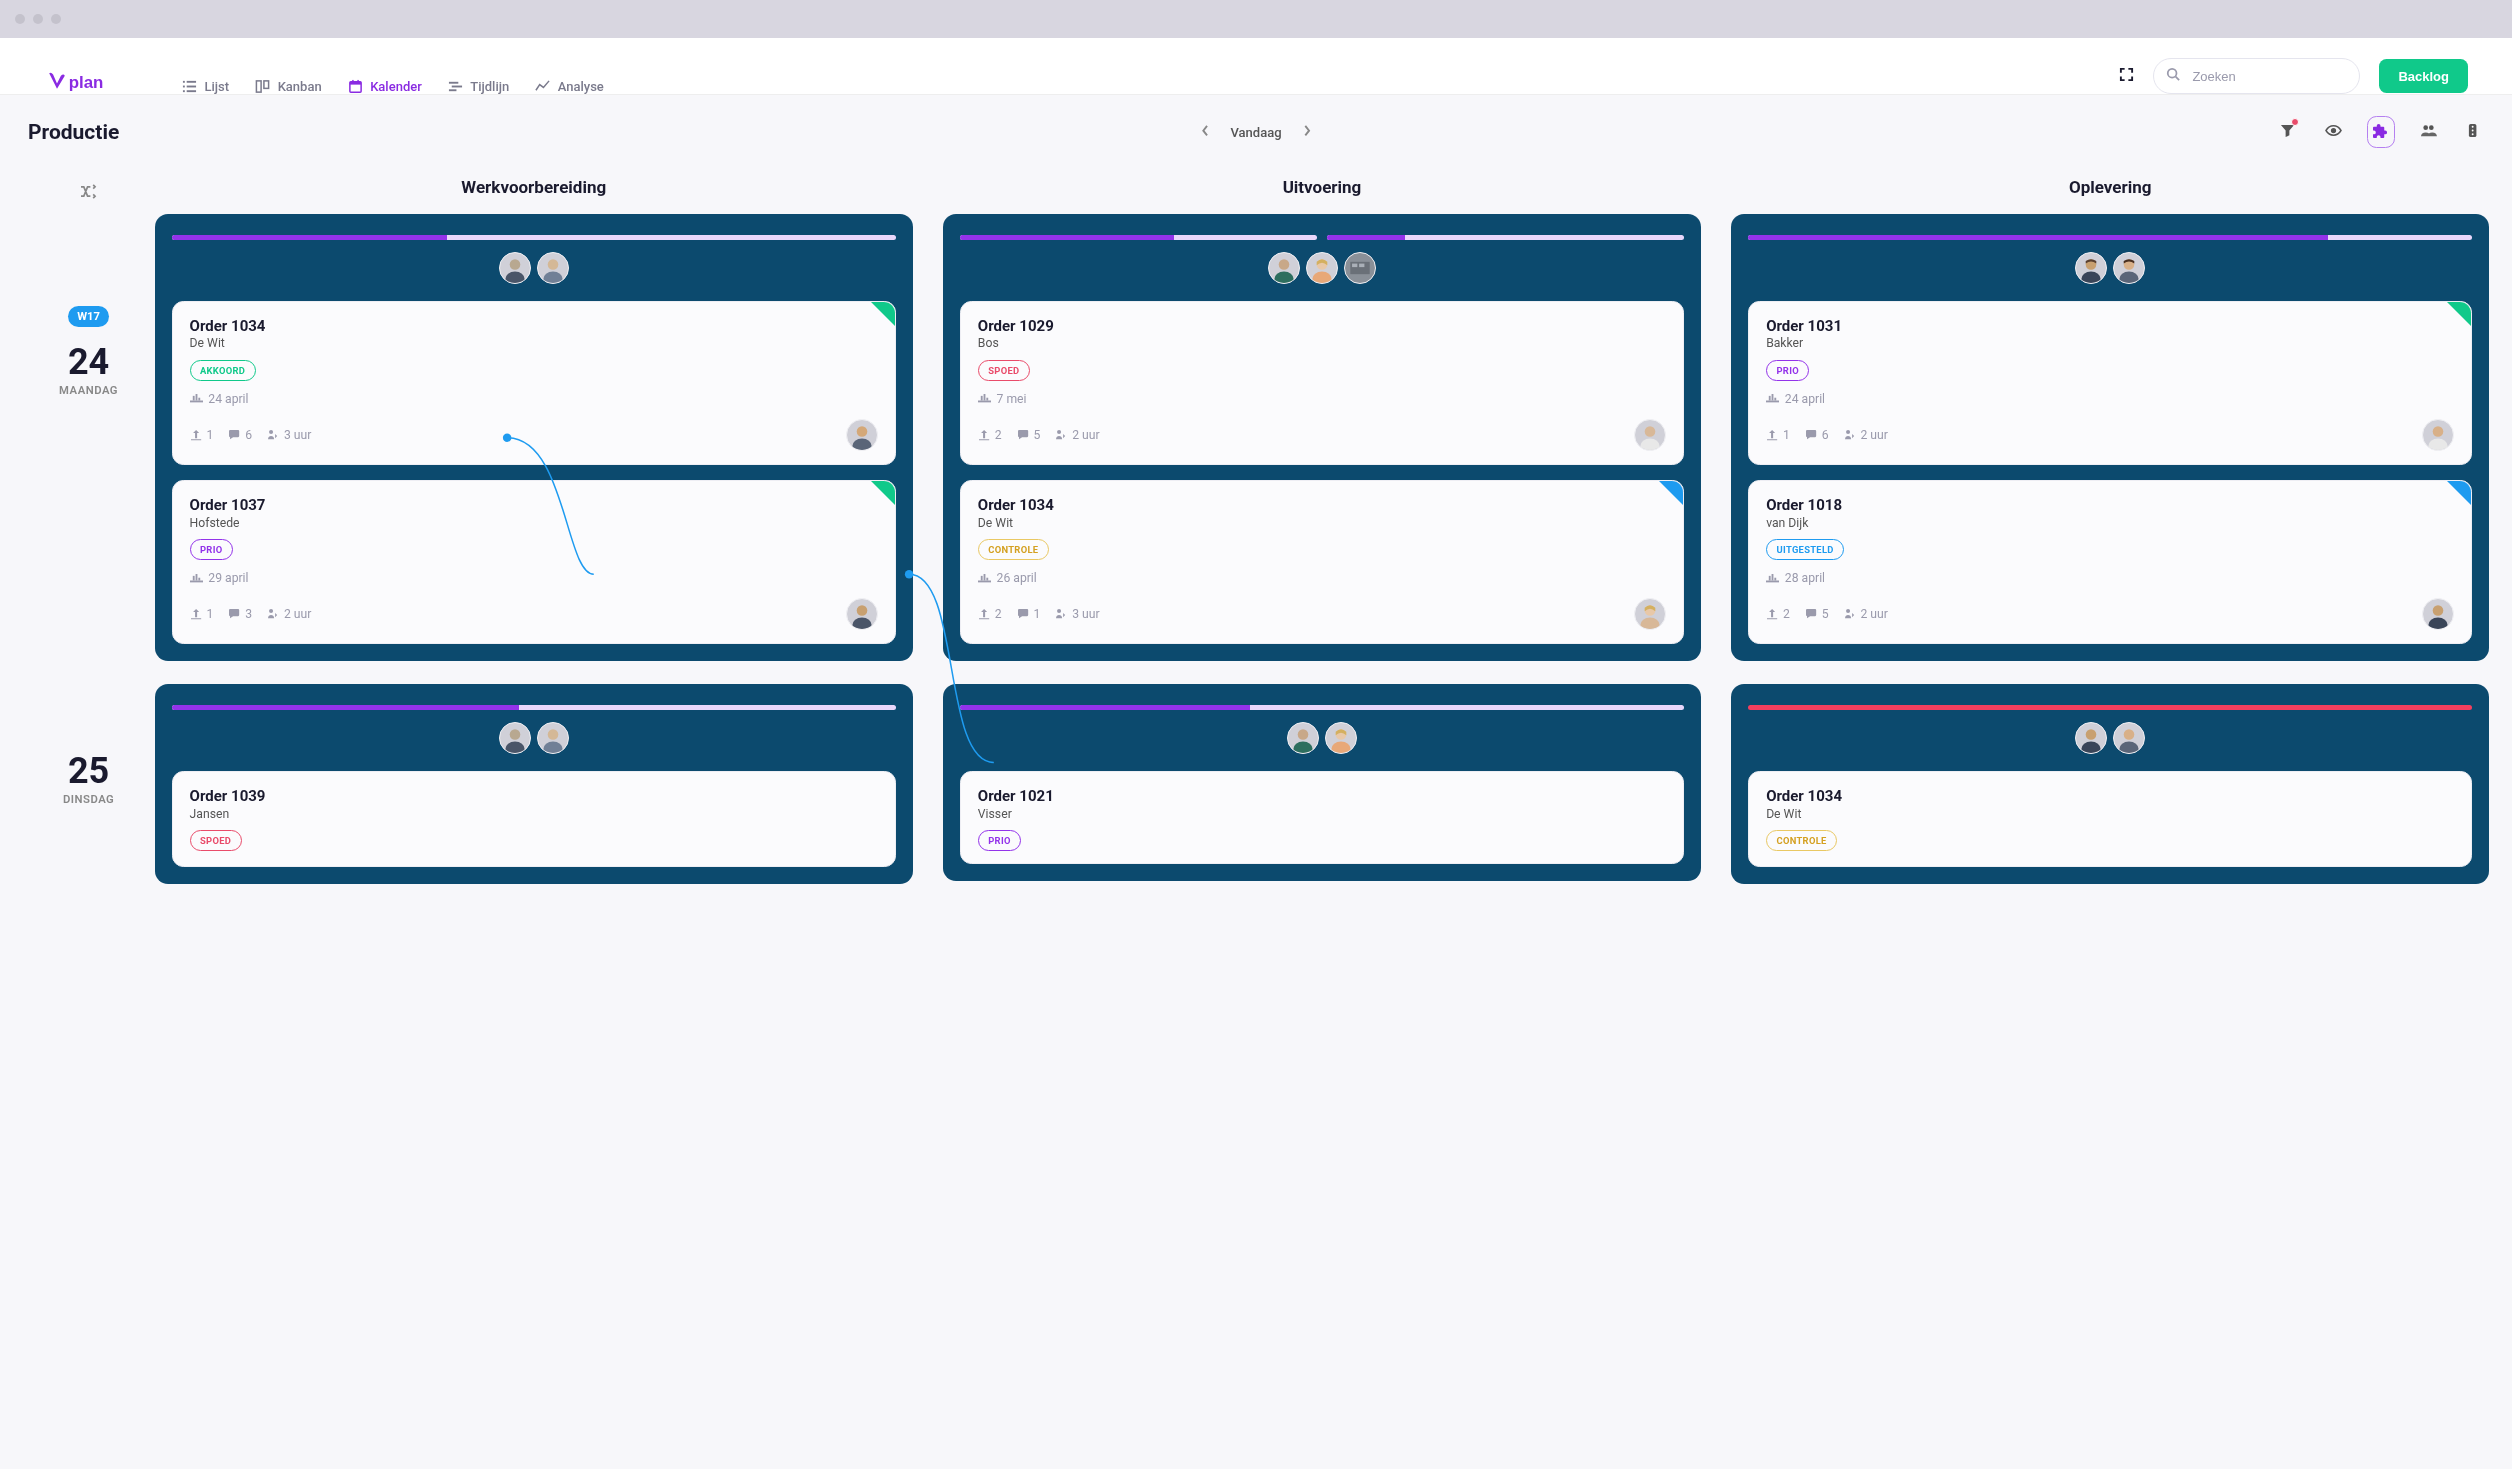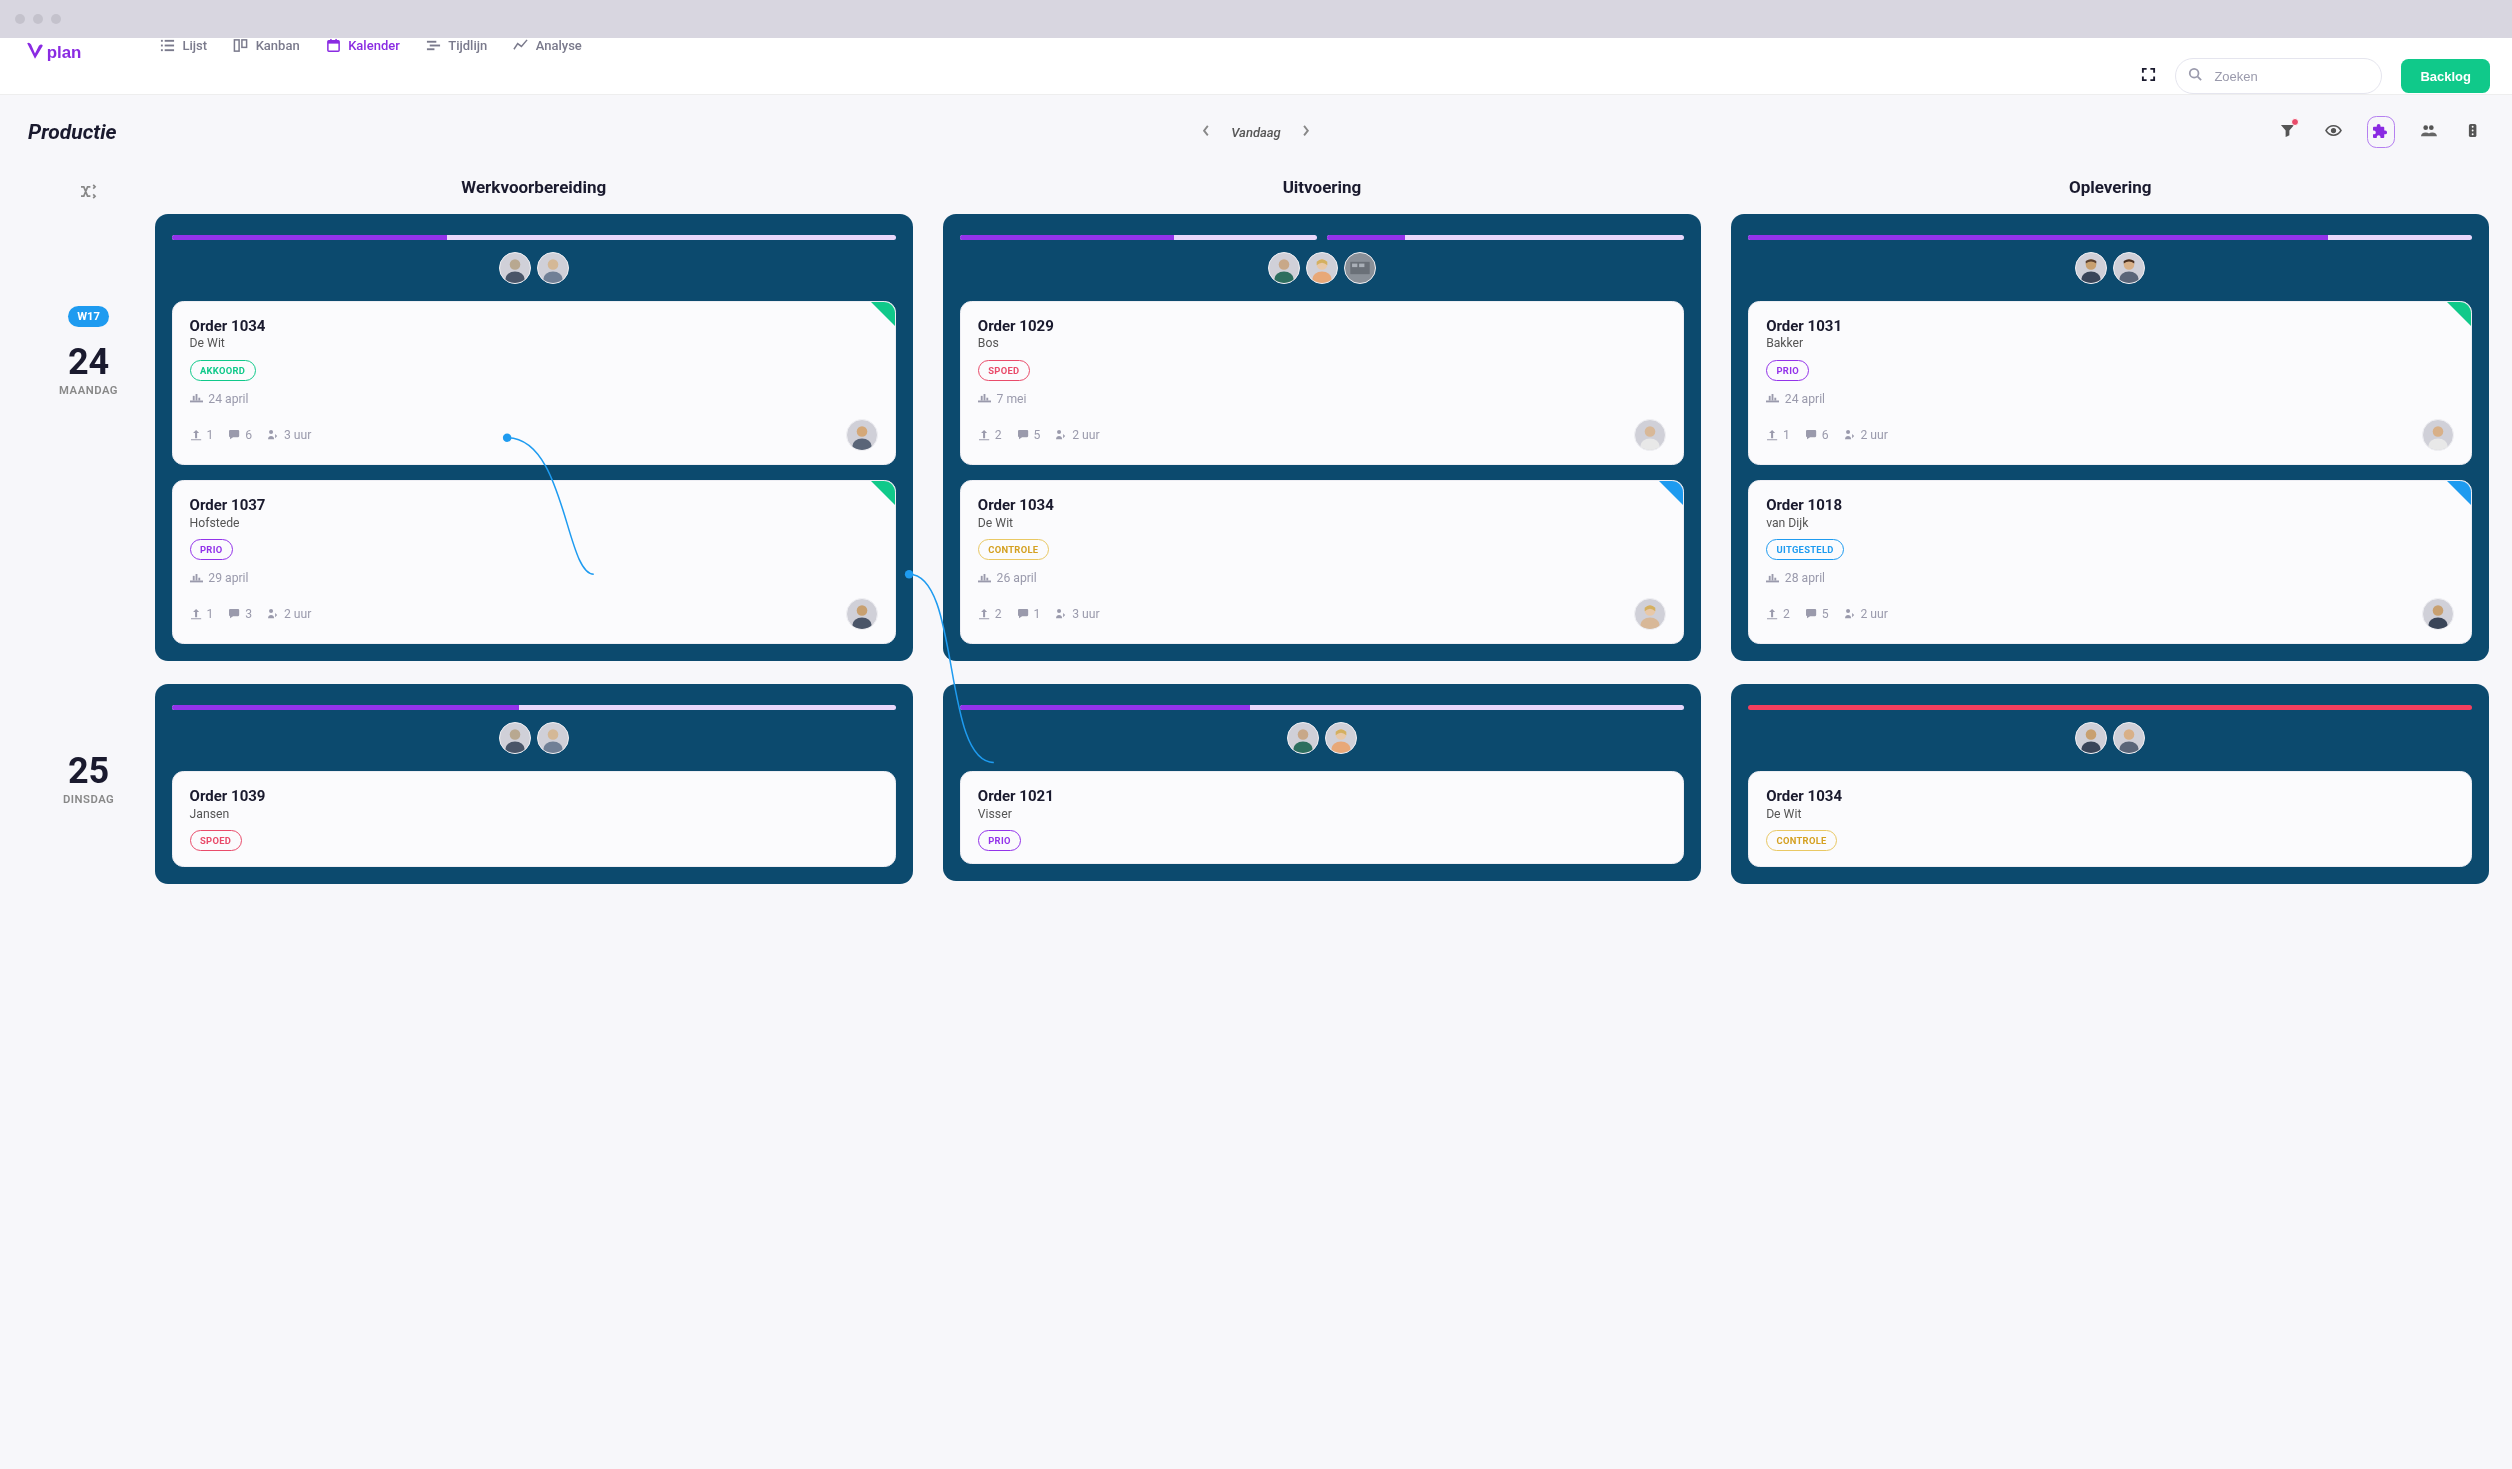--- a/index.html
+++ b/index.html
@@ -1,19 +1,19 @@
 <!DOCTYPE html>
 <html style="font-size:15px"><head>
 <meta charset="utf-8">
 <style>
 * { box-sizing: border-box; margin: 0; padding: 0; }
 body { font-family: -apple-system, BlinkMacSystemFont, "Segoe UI", Roboto, sans-serif; background: #f7f7fa; color: #1a1a2e; }
 .window-chrome { height: 38px; background: #d8d6e0; display: flex; align-items: center; padding: 0 15px; gap: 7.5px; }
 .chrome-dot { width: 10.4px; height: 10.4px; border-radius: 50%; background: #c4c2cc; }
-.topbar { height: 57px; background: #fff; display: flex; align-items: flex-start; padding: 0 22px; gap: 47px; border-bottom: 0.9px solid #eee; }
+.topbar { height: 57px; background: #fff; display: flex; align-items: flex-end; padding: 0 44px; gap: 47px; border-bottom: 0.9px solid #eee; }
 .logo { display: flex; align-items: center; }
 .logo svg { height: 26px; }
 .nav { display: flex; gap: 26px; }
 .nav-item { display: flex; align-items: center; gap: 7.5px; color: #7a7a8c; font-size: 13px; font-weight: 500; cursor: pointer; }
 .nav-item.active { color: #8a2be2; }
 .nav-item svg { width: 15px; height: 15px; }
 .topbar-right { margin-left: auto; display: flex; align-items: center; gap: 19px; margin-top: 20px; }
 .search-wrap { position: relative; }
 .search-icon { position: absolute; left: 13px; top: 50%; transform: translateY(-50%); color: #9a9aac; }
 .search { width: 207px; height: 36px; border: 0.9px solid #e5e5ee; border-radius: 19px; padding: 0 15px 0 38px; font-size: 13px; color: #555; background: #fff; }
@@ -138,21 +138,21 @@
             <circle cx="7" cy="7" r="5"></circle>
             <line x1="11" y1="11" x2="15" y2="15"></line>
           </svg>
       </span>
       <input class="search" placeholder="Zoeken" style="">
     </div>
     <button class="backlog-btn">Backlog</button>
   </div>
 </div>
 
-<div class="subheader" style="position:relative;font-style:italic;">
+<div class="subheader" style="position:relative;">
   <div class="page-title">Productie</div>
   <div class="date-nav">
     <span class="date-nav-arrow">
       <svg width="9.4" height="11.3" viewBox="0 0 8 12" fill="none" stroke="currentColor" stroke-width="2">
           <polyline points="6,1 2,6 6,11"></polyline>
         </svg>
     </span>
     <span style="font-weight:500;">Vandaag</span>
     <span class="date-nav-arrow">
       <svg width="9.4" height="11.3" viewBox="0 0 8 12" fill="none" stroke="currentColor" stroke-width="2">

